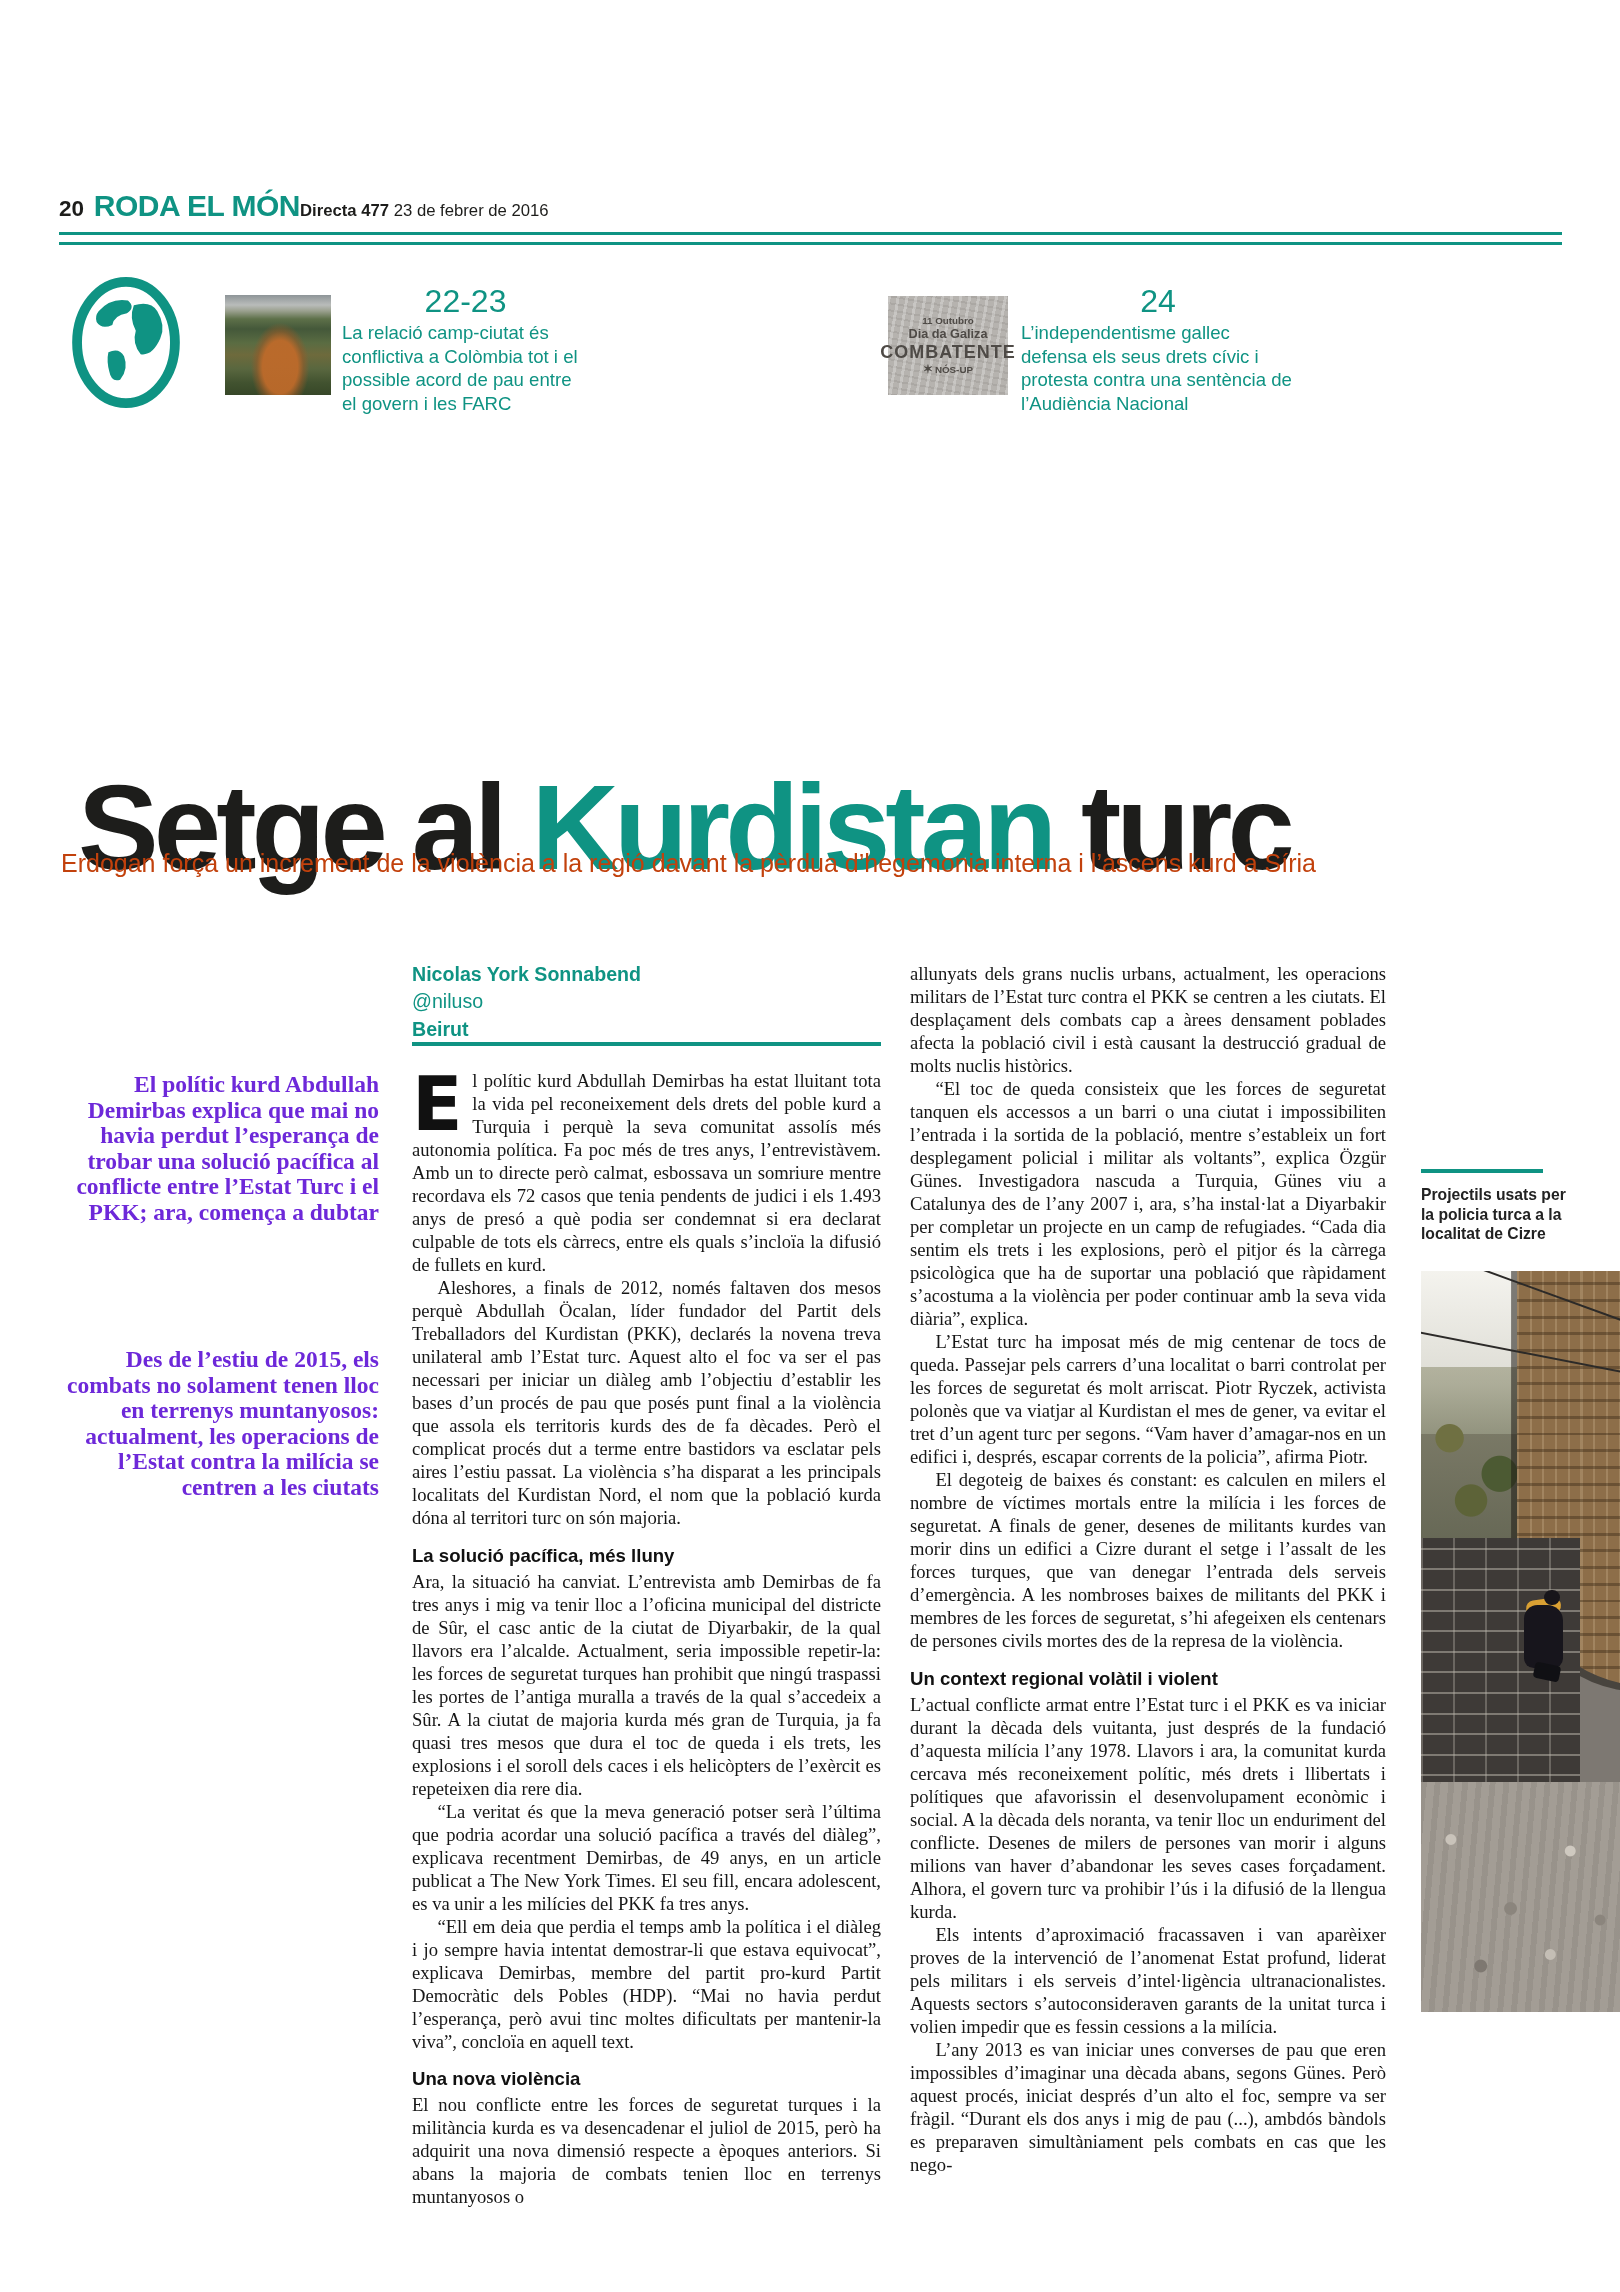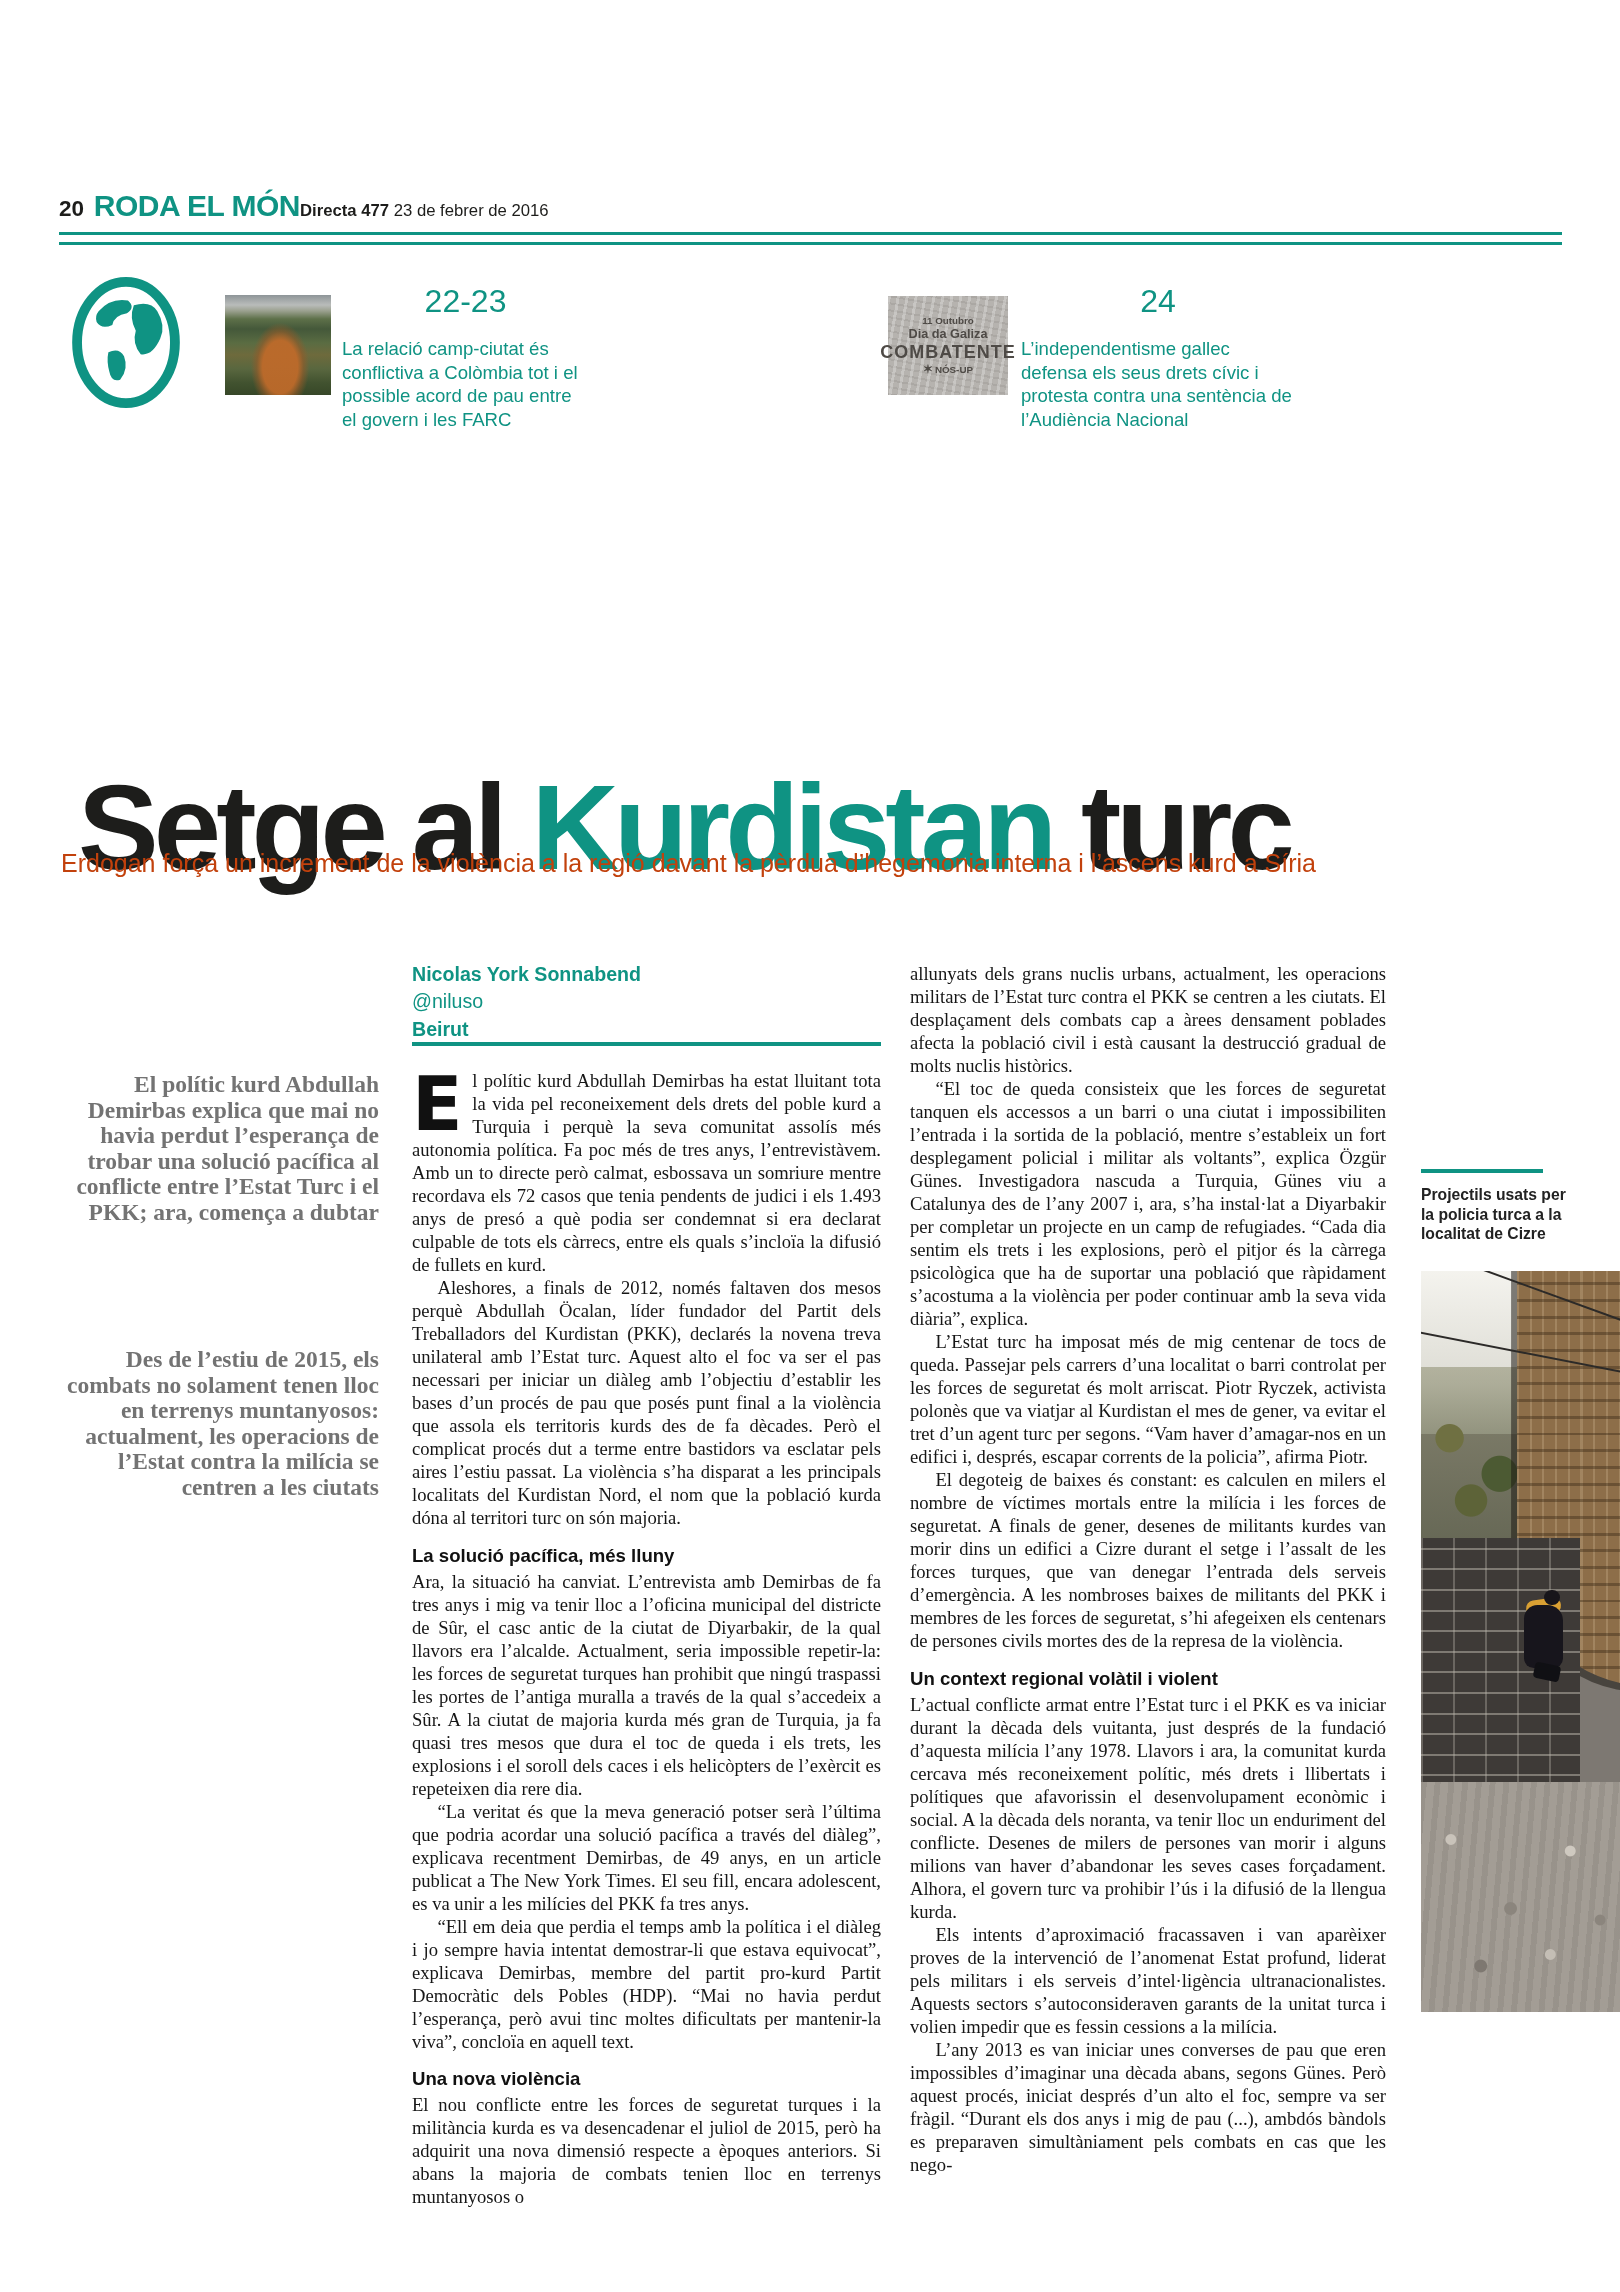--- a/index.html
+++ b/index.html
@@ -29,35 +29,35 @@
     display:flex;flex-direction:column;align-items:center;justify-content:center;gap:1px;color:#4e4a46;text-align:center;}
   .t2-img .pl1{font-size:9.8px;font-weight:bold;}
   .t2-img .pl2{font-size:12.7px;font-weight:bold;}
   .t2-img .pl3{font-size:18px;font-weight:bold;letter-spacing:1px;}
   .t2-img .pl4{font-size:9.8px;font-weight:bold;display:flex;align-items:center;gap:2px;}
   .star{font-size:11.8px;line-height:1;}
   .teaser-text{position:absolute;width:247px;color:#0f9383;}
   .tt1{left:342px;top:284px;}
   .tt2{left:1021px;top:284px;width:274px;}
   .teaser-pages{font-size:32px;line-height:35px;font-weight:400;text-align:center;}
-  .teaser-body{font-size:18.6px;line-height:23.5px;margin-top:18px;}
+  .teaser-body{font-size:18.6px;line-height:23.5px;margin-top:2px;}
 
   
   .headline{position:absolute;left:78px;top:686px;font-size:121px;line-height:1;font-weight:bold;letter-spacing:-4.9px;color:#1d1d1b;white-space:nowrap;}
   .headline .hl-accent{color:#0f9383;}
   .standfirst{position:absolute;left:61px;top:849px;width:1470px;font-size:25px;line-height:29px;color:#c2410c;}
 
   
   .byline{position:absolute;left:412px;top:961px;width:469px;color:#0f9383;font-size:19.6px;line-height:27.4px;}
   .by-name{font-weight:bold;}
   .by-loc{font-weight:bold;}
   .byline-rule{position:absolute;left:412px;top:1042px;width:469px;height:3.9px;background:#0f9383;}
 
   
-  .pullquote{position:absolute;left:59px;width:320px;text-align:right;font-family:"Liberation Serif",serif;font-weight:bold;font-size:23.5px;line-height:25.5px;color:#737373;}
+  .pullquote{position:absolute;left:59px;width:320px;text-align:right;font-family:"Liberation Serif",serif;font-weight:bold;font-size:23.5px;line-height:25.5px;color:#6d28d9;}
   .pq1{top:1072px;}
   .pq2{top:1347px;}
 
   
   .col{position:absolute;font-family:"Liberation Serif",serif;font-size:18.6px;line-height:23px;color:#161616;}
   .col1{left:412px;top:1069px;width:469px;}
   .col2{left:910px;top:962px;width:476px;}
   .graf{margin:0;text-align:justify;text-indent:25.5px;}
   .graf.first,.graf.noindent{text-indent:0;}
   .subhead{font-family:"Liberation Sans",sans-serif;font-size:18.6px;font-weight:bold;color:#111;margin:14.7px 0 2.9px 0;}

